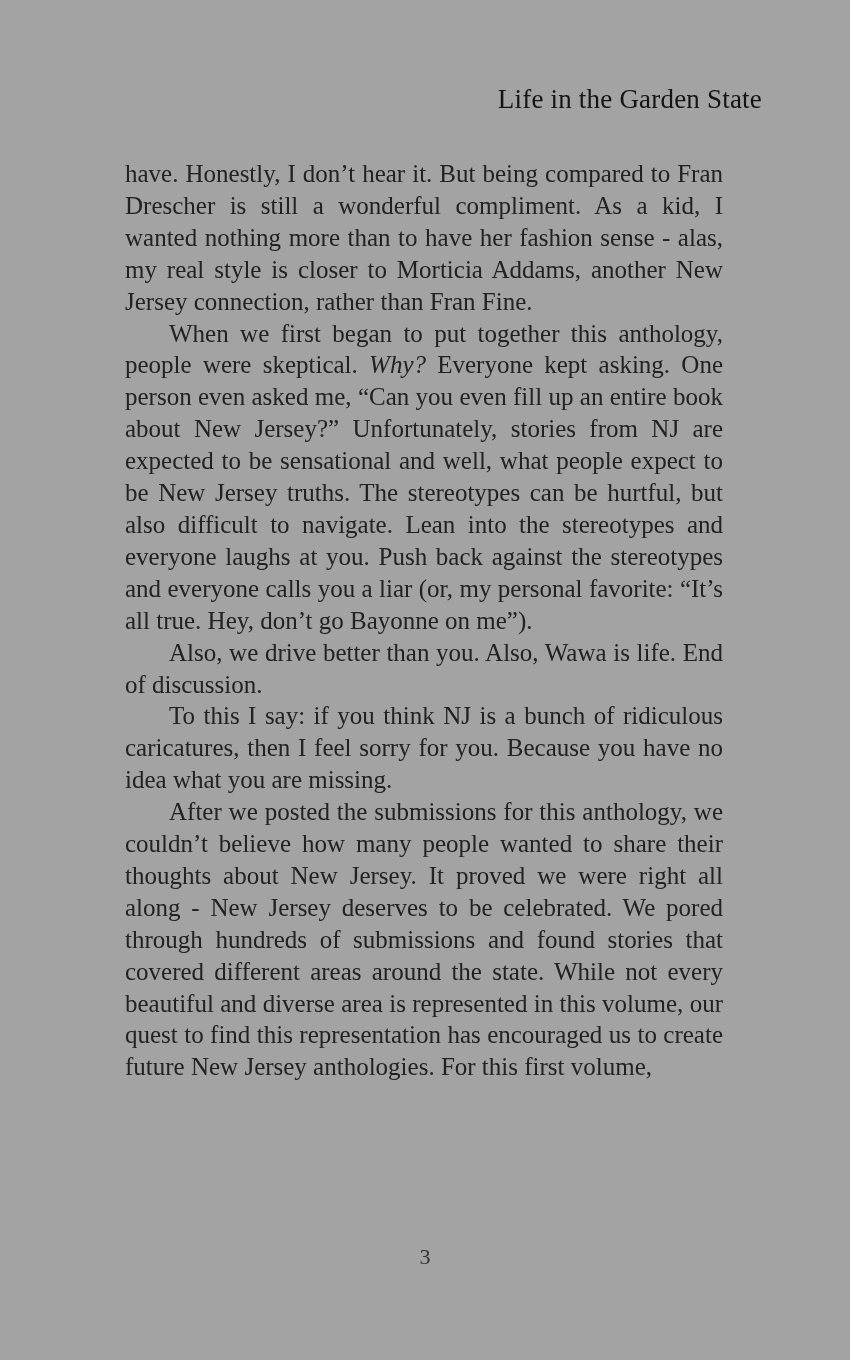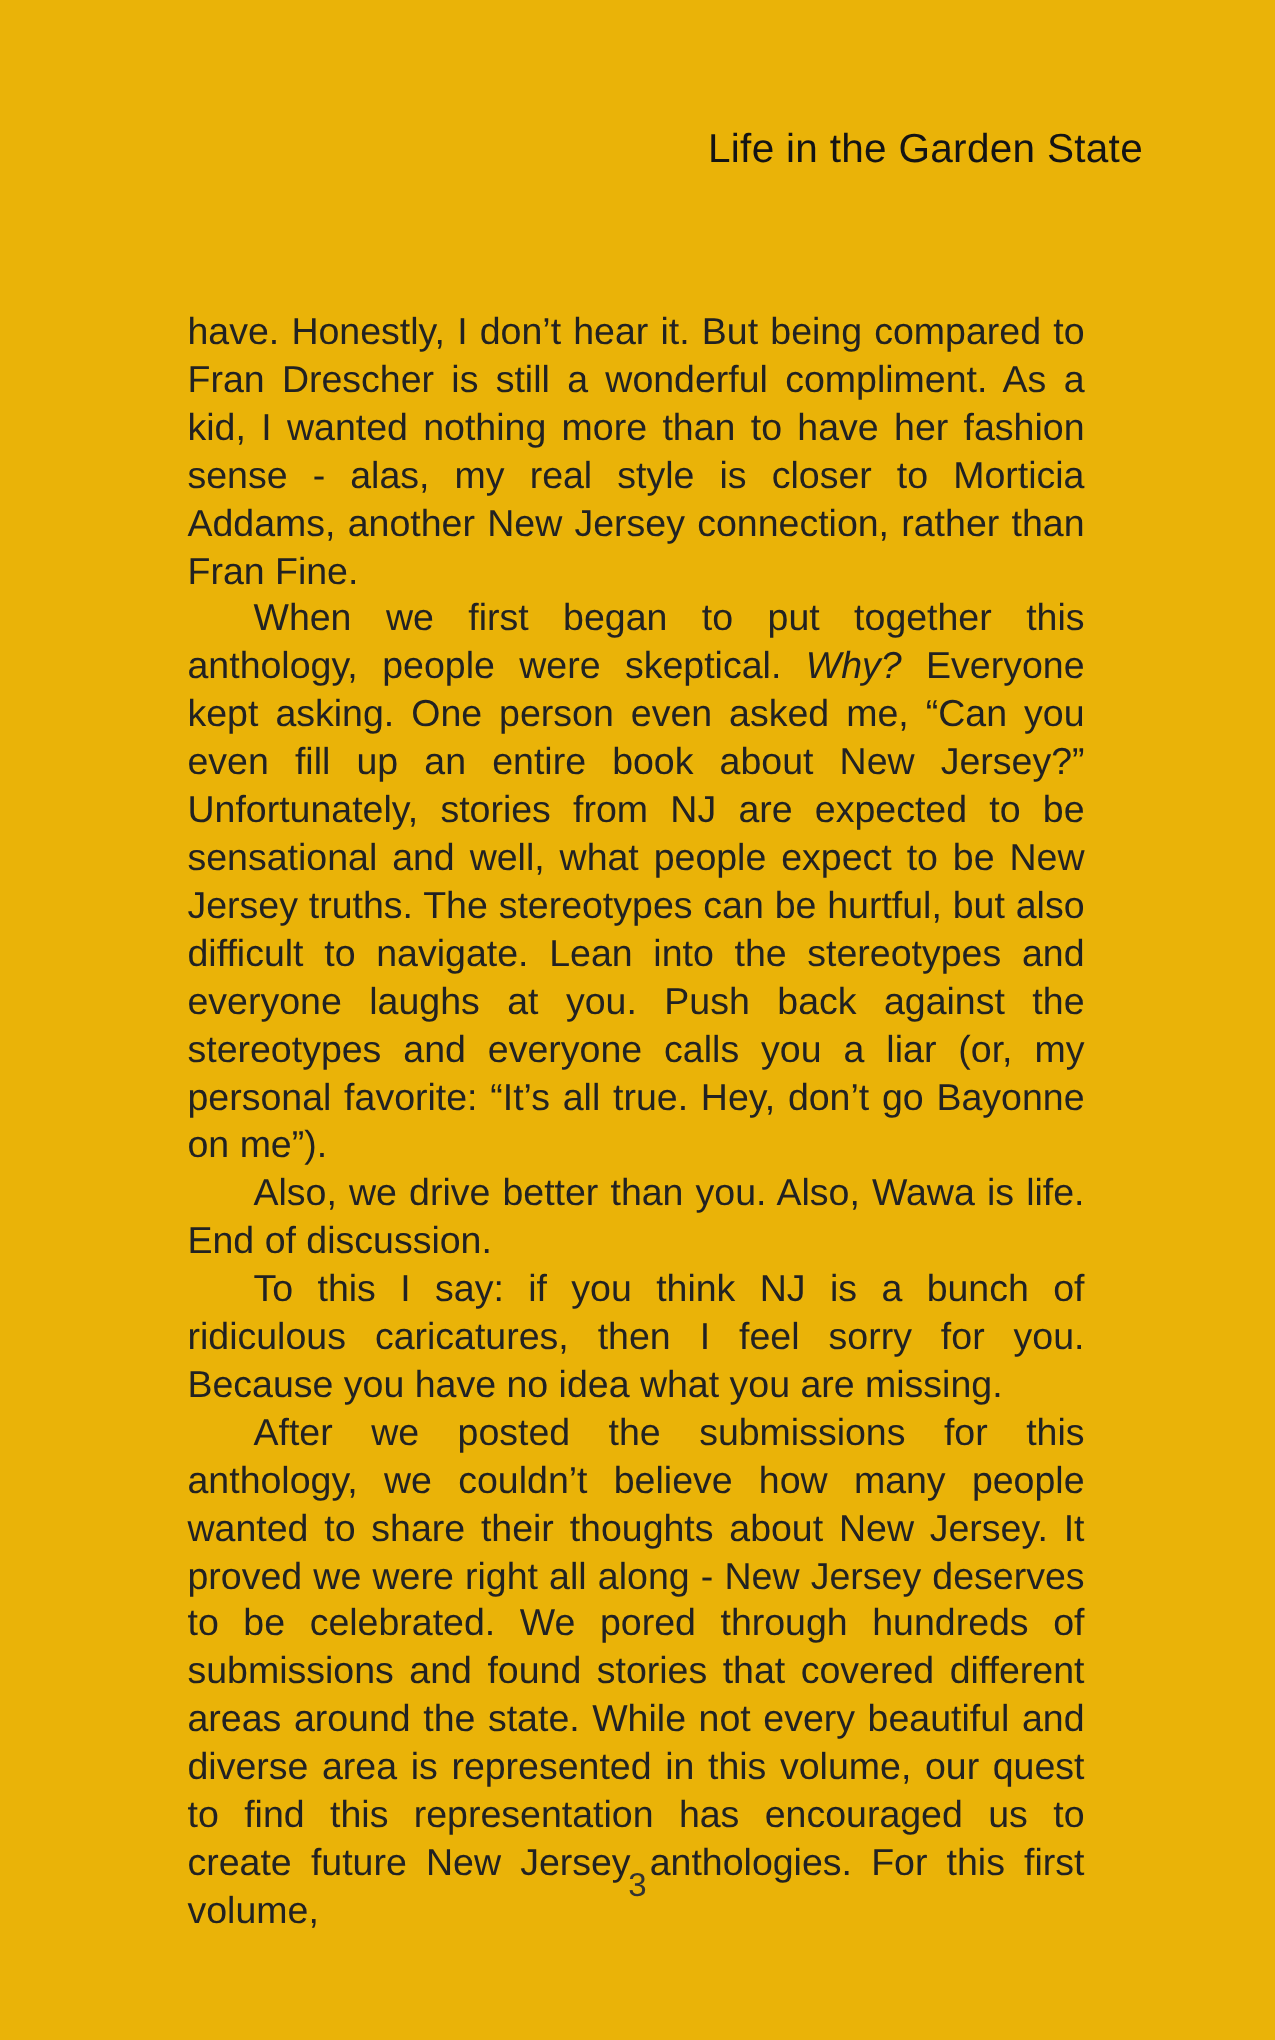--- a/index.html
+++ b/index.html
@@ -4,22 +4,22 @@
 <style>
   html, body {
     margin: 0;
     padding: 0;
     background: #ffffff;
   }
   .page {
     position: relative;
     width: 850px;
     height: 1360px;
-    background: #eab308;
-    font-family: Liberation Sans, sans-serif;
+    background: #a3a3a3;
+    font-family: Liberation Serif, serif;
     color: #1e1e1e;
     overflow: hidden;
   }
   .running-head {
     position: absolute;
     top: 84px;
     left: 125px;
     width: 637px;
     text-align: right;
     font-size: 27px;
@@ -30,21 +30,20 @@
   .body-text {
     position: absolute;
     top: 158px;
     left: 125px;
     width: 598px;
     font-size: 25px;
     line-height: 31.9px;
     text-align: justify;
     text-justify: inter-word;
     color: #222222;
-    margin-top: 48px;
   }
   .body-text p {
     margin: 0;
     padding: 0;
   }
   .body-text p.indent {
     text-indent: 44px;
   }
   .italic {
     font-style: italic;

